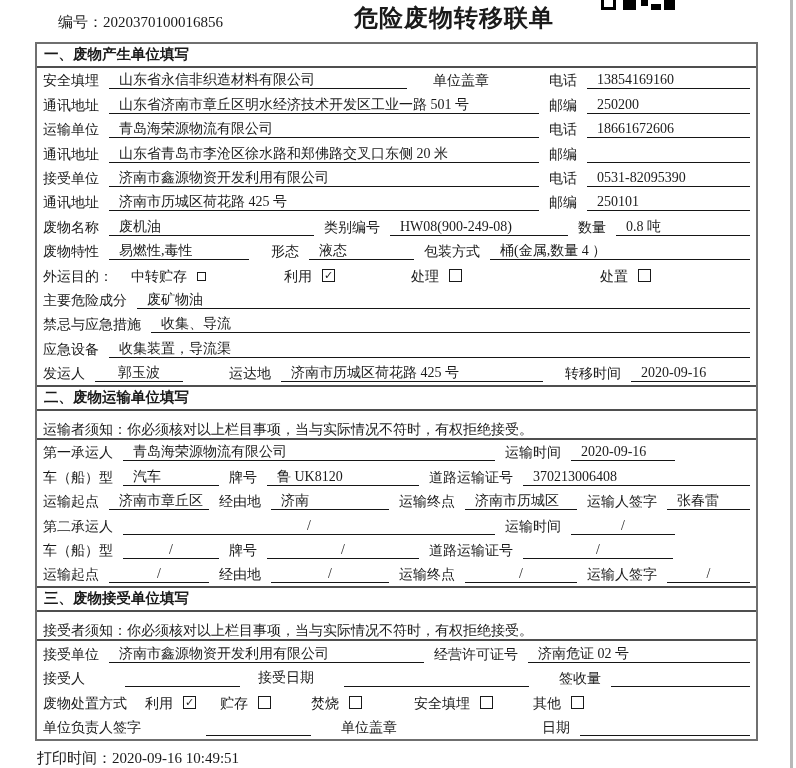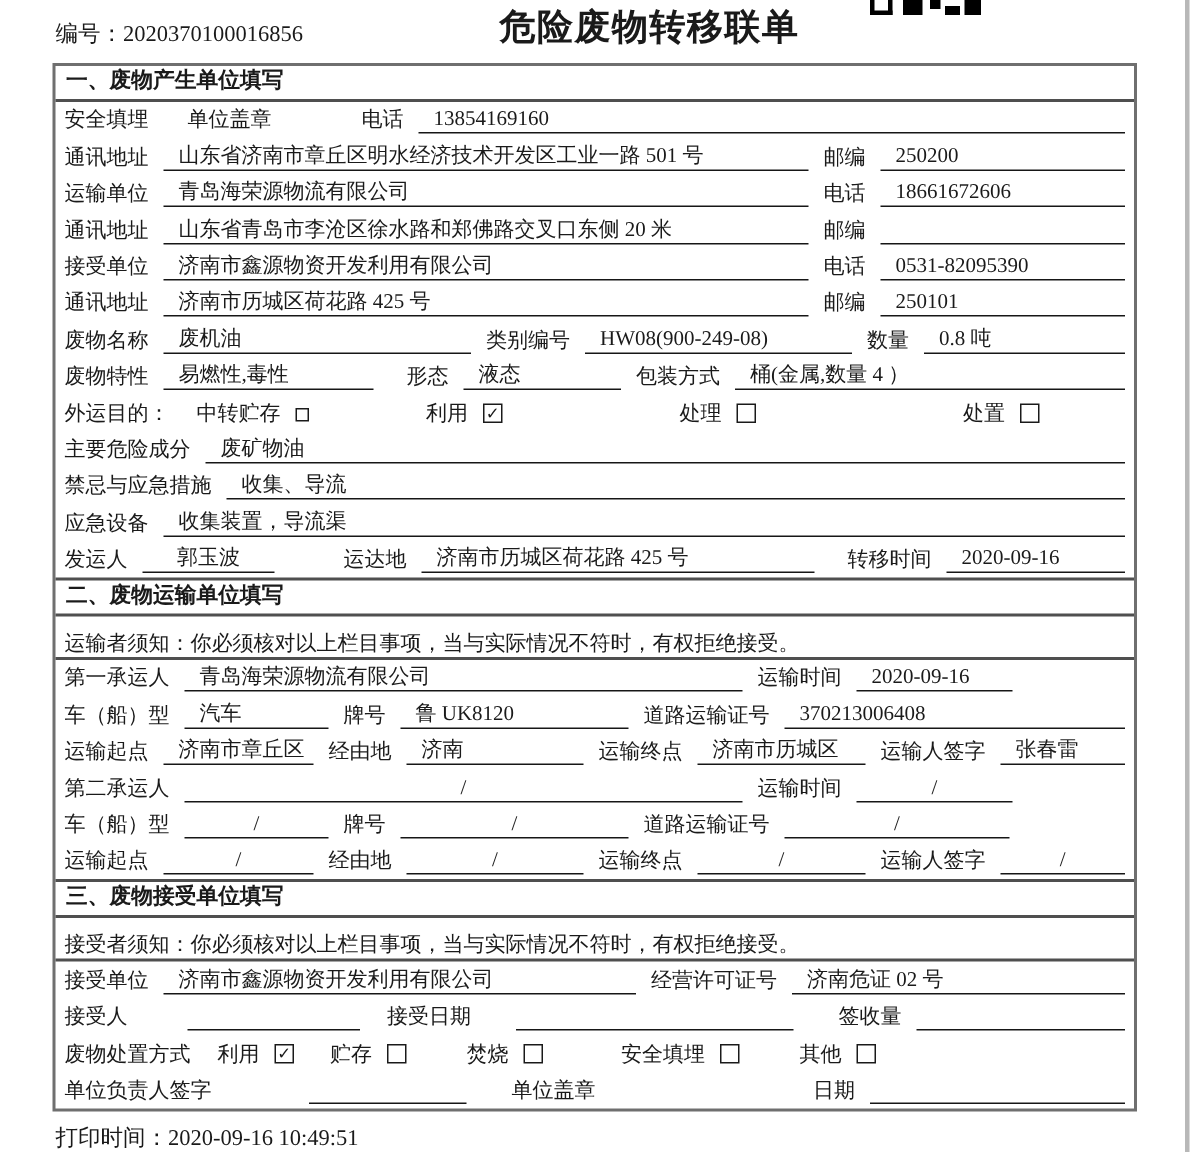--- a/index.html
+++ b/index.html
@@ -5,21 +5,21 @@
   * { margin:0; padding:0; box-sizing:border-box; }
   html,body { width:796px; height:768px; }
   body {
     background:#ffffff;
     color:#1a1a1a;
     font-family:"Liberation Serif","DejaVu Serif",serif;
     position:relative;
     overflow:hidden;
   }
   .page-edge { position:absolute; top:0; right:3px; width:3px; height:768px; background:#b8b8b8; }
-  .doc-header { position:relative; height:42px; }
+  .doc-header { position:relative; height:42px;margin-left:21px; }
   .serial { position:absolute; left:37px; top:13px; font-size:15px; white-space:nowrap; }
   .doc-title {
     position:absolute; left:333px; top:2px;
     font-size:24px; font-weight:bold; letter-spacing:1px;
     font-family:"Liberation Sans","DejaVu Sans",sans-serif;
   }
   .qr { position:absolute; left:580px; top:0; width:78px; height:11px; }
   .qr i { position:absolute; background:#000; display:block; }
   .form {
     position:absolute; left:35px; top:42px; width:723px;
@@ -68,20 +68,21 @@
       <i style="left:40px;top:0;width:7px;height:6px"></i>
       <i style="left:50px;top:4px;width:10px;height:6px"></i>
       <i style="left:63px;top:0;width:11px;height:10px"></i>
     </div>
   </div>
 
   <div class="form">
       <div class="section-header">一、废物产生单位填写</div>
       <div class="row">
         <span class="lbl">安全填埋</span>
+        <span class="val" style="width: 298px;">山东省永信非织造材料有限公司</span>
         <span class="lbl" style="margin-left: 16px;">单位盖章</span>
         <span class="lbl" style="margin-left: 50px;">电话</span>
         <span class="val grow">13854169160</span>
       </div>
       <div class="row">
         <span class="lbl">通讯地址</span>
         <span class="val" style="width: 430px;">山东省济南市章丘区明水经济技术开发区工业一路 501 号</span>
         <span class="lbl">邮编</span>
         <span class="val grow">250200</span>
       </div>
@@ -124,21 +125,21 @@
         <span class="val" style="width: 105px;">液态</span>
         <span class="lbl">包装方式</span>
         <span class="val grow">桶(金属,数量 4 ）</span>
       </div>
       <div class="row">
         <span class="lbl">外运目的：</span>
         <span class="lbl" style="margin-left: 8px;">中转贮存</span>
         <span class="cb small"></span>
         <span class="lbl" style="margin-left: 68px;">利用</span>
         <span class="cb checked">✓</span>
-        <span class="lbl" style="margin-left: 108px;">处理</span>
+        <span class="lbl" style="margin-left: 66px;">处理</span>
         <span class="cb"></span>
         <span class="lbl" style="margin-left: 128px;">处置</span>
         <span class="cb"></span>
       </div>
       <div class="row">
         <span class="lbl">主要危险成分</span>
         <span class="val grow">废矿物油</span>
       </div>
       <div class="row">
         <span class="lbl">禁忌与应急措施</span>
@@ -214,21 +215,21 @@
       </div>
       <div class="row">
         <span class="lbl">接受单位</span>
         <span class="val" style="width: 315px;">济南市鑫源物资开发利用有限公司</span>
         <span class="lbl">经营许可证号</span>
         <span class="val grow">济南危证 02 号</span>
       </div>
       <div class="row">
         <span class="lbl">接受人</span>
         <span class="val" style="width: 115px; margin-left: 30px;"></span>
-        <span class="lbl" style="margin-left: 8px;">接受日期</span>
+        <span class="lbl" style="margin-left: 8px; font-family: Liberation Mono, monospace;">接受日期</span>
         <span class="val" style="width: 185px; margin-left: 20px;"></span>
         <span class="lbl" style="margin-left: 20px;">签收量</span>
         <span class="val grow"></span>
       </div>
       <div class="row">
         <span class="lbl">废物处置方式</span>
         <span class="lbl" style="margin-left: 8px;">利用</span>
         <span class="cb checked">✓</span>
         <span class="lbl" style="margin-left: 14px;">贮存</span>
         <span class="cb"></span>

